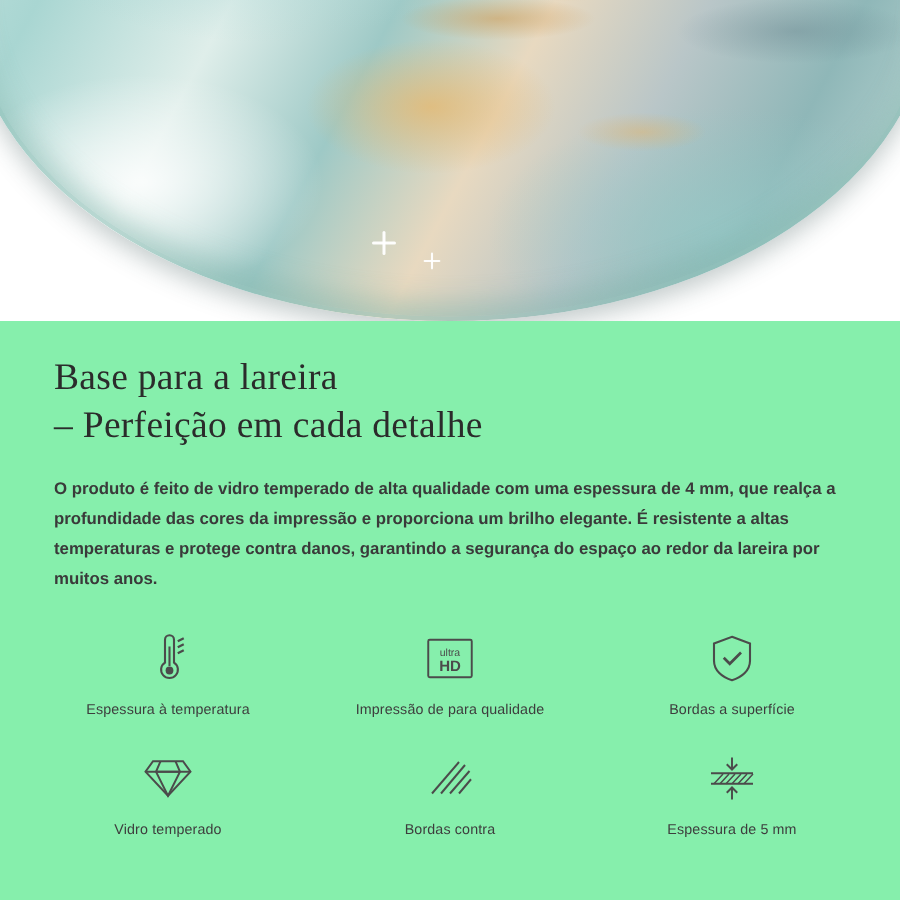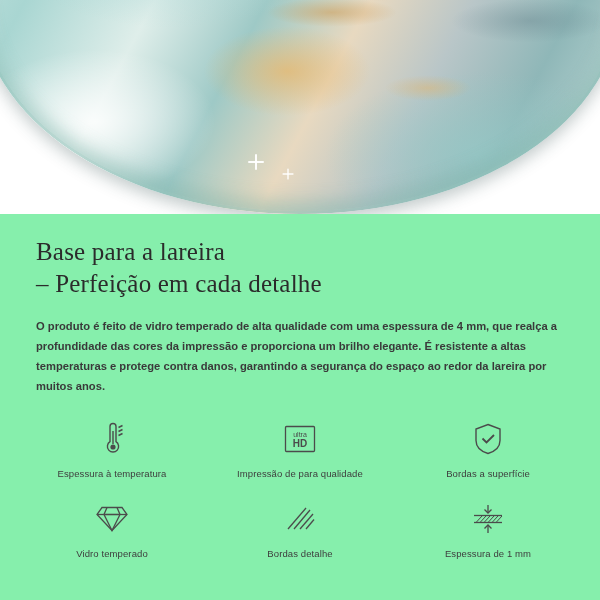--- a/index.html
+++ b/index.html
@@ -211,32 +211,32 @@
 
     <div class="feature">
       <span class="icon">
         <svg width="32" height="30" viewBox="0 0 32 30" fill="none" stroke="#4b4b4b" stroke-width="1.3">
           <path d="M4 25 L22 4"></path>
           <path d="M10 25 L26 6"></path>
           <path d="M16 25 L29 10"></path>
           <path d="M22 25 L30 15.5"></path>
         </svg>
       </span>
-      <span class="caption">Bordas detalhe</span>
+      <span class="caption">Bordas contra</span>
     </div>
 
     <div class="feature">
       <span class="icon">
         <svg width="34" height="32" viewBox="0 0 34 32" fill="none" stroke="#4b4b4b" stroke-width="1.3">
           <line x1="17" y1="2" x2="17" y2="9"></line>
           <path d="M13.5 6.5 17 10l3.5-3.5"></path>
           <line x1="3" y1="12.5" x2="31" y2="12.5"></line>
           <line x1="3" y1="19.5" x2="31" y2="19.5"></line>
           <path d="M5 19.5 11 13 M9 19.5 15 13 M13 19.5 19 13 M17 19.5 23 13 M21 19.5 27 13 M25 19.5 31 13" stroke-width="1"></path>
           <line x1="17" y1="23" x2="17" y2="30"></line>
           <path d="M13.5 25.5 17 22l3.5 3.5"></path>
         </svg>
       </span>
-      <span class="caption">Espessura de 1 mm</span>
+      <span class="caption">Espessura de 5 mm</span>
     </div>
 
   </div>
 </div>
 
 </body></html>

